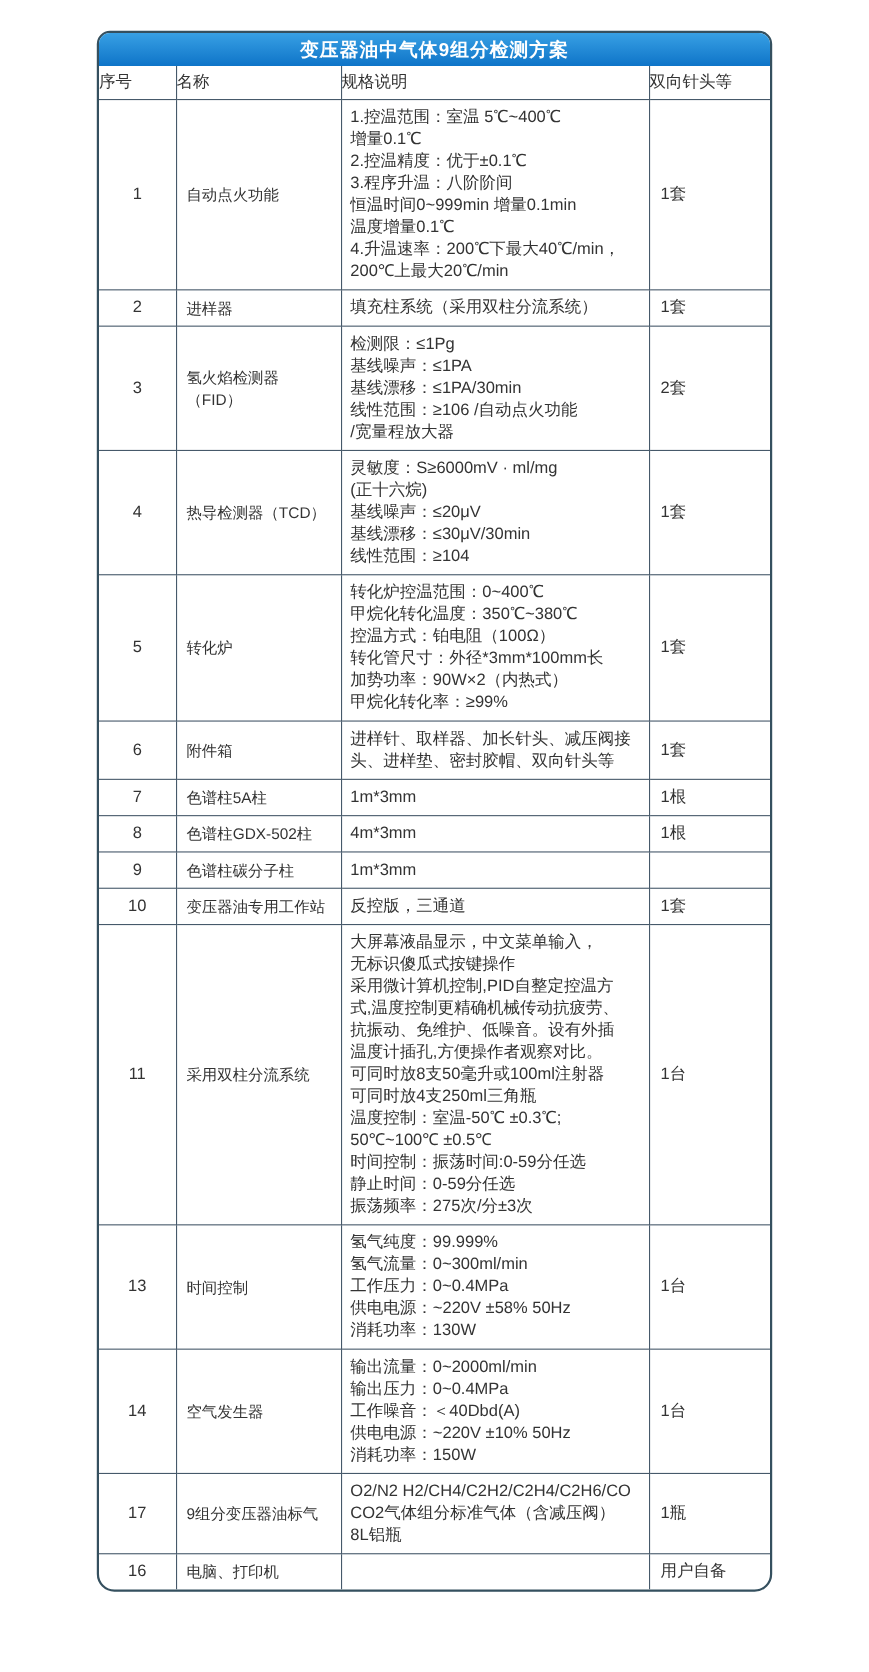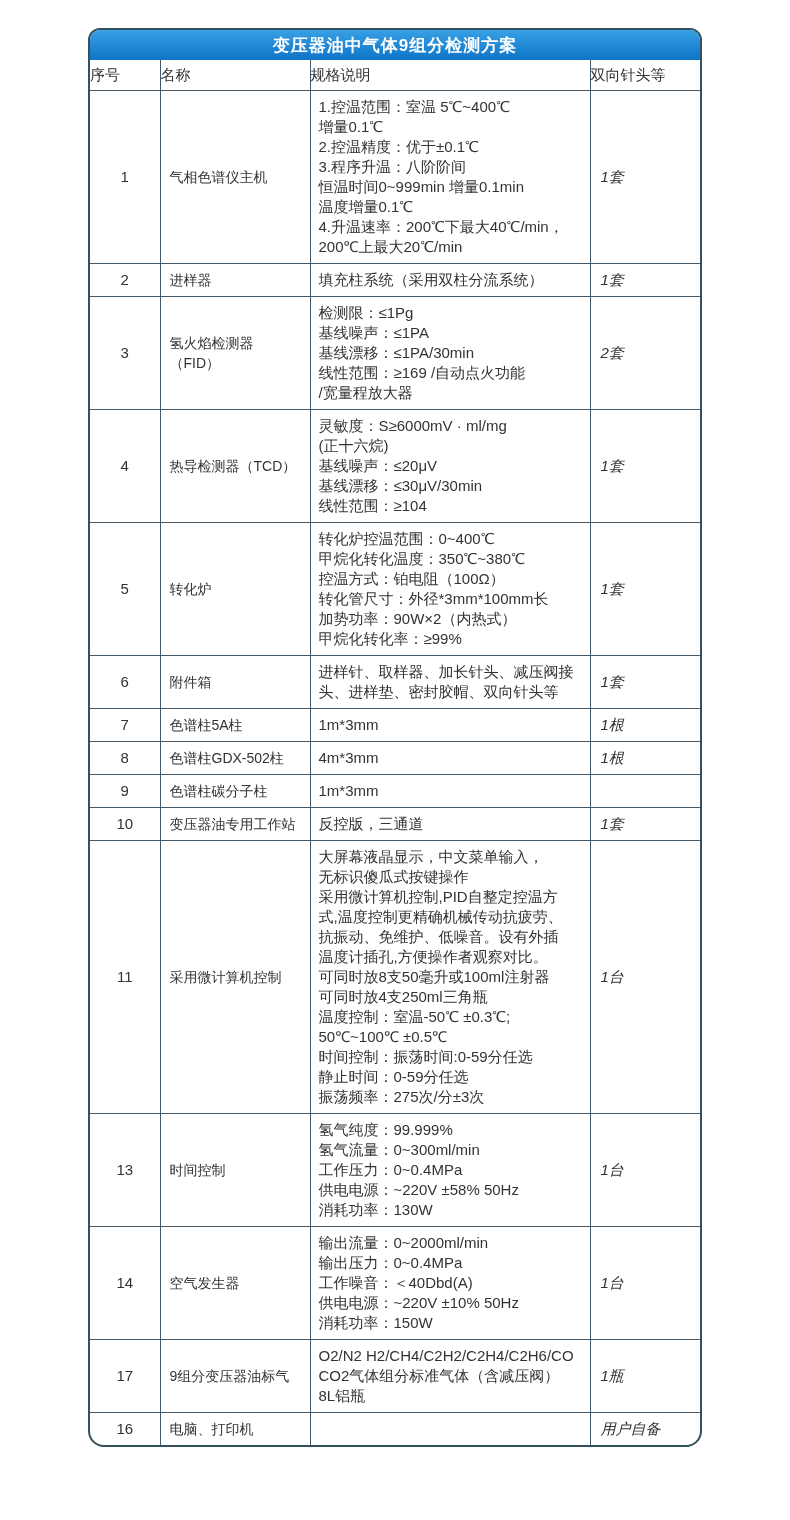--- a/index.html
+++ b/index.html
@@ -46,21 +46,21 @@
     vertical-align: middle;
     text-align: left;
     font-weight: normal;
     line-height: 20px;
     word-break: break-word;
   }
   th { padding: 5px 0; margin-top: 24px; }
   td.no-cell { text-align: center; }
   td.name-cell { font-size: 14px; padding-left: 9px; }
   td.spec-cell { white-space: pre-line; }
-  td.qty-cell { padding-left: 10px; font-style: italic; }
+  td.qty-cell { padding-left: 10px; }
 </style>
 </head>
 <body>
 
 <div class="panel">
   <div class="title-bar">
     <span>变压器油中气体9组分检测方案</span>
   </div>
   <table class="spec">
     <colgroup>
@@ -73,21 +73,21 @@
       <tr>
         <th>序号</th>
         <th>名称</th>
         <th>规格说明</th>
         <th>双向针头等</th>
       </tr>
     </thead>
     <tbody>
         <tr>
     <td class="no-cell">1</td>
-    <td class="name-cell">气相色谱仪主机</td>
+    <td class="name-cell">自动点火功能</td>
     <td class="spec-cell">1.控温范围：室温 5℃~400℃
 增量0.1℃
 2.控温精度：优于±0.1℃
 3.程序升温：八阶阶间
 恒温时间0~999min 增量0.1min
 温度增量0.1℃
 4.升温速率：200℃下最大40℃/min，
 200℃上最大20℃/min</td>
     <td class="qty-cell">1套</td>
   </tr>
@@ -96,21 +96,21 @@
     <td class="name-cell">进样器</td>
     <td class="spec-cell">填充柱系统（采用双柱分流系统）</td>
     <td class="qty-cell">1套</td>
   </tr>
         <tr>
     <td class="no-cell">3</td>
     <td class="name-cell">氢火焰检测器（FID）</td>
     <td class="spec-cell">检测限：≤1Pg
 基线噪声：≤1PA
 基线漂移：≤1PA/30min
-线性范围：≥169 /自动点火功能
+线性范围：≥106 /自动点火功能
 /宽量程放大器</td>
     <td class="qty-cell">2套</td>
   </tr>
         <tr>
     <td class="no-cell">4</td>
     <td class="name-cell">热导检测器（TCD）</td>
     <td class="spec-cell">灵敏度：S≥6000mV · ml/mg
 (正十六烷)
 基线噪声：≤20μV
 基线漂移：≤30μV/30min
@@ -154,21 +154,21 @@
     <td class="qty-cell"></td>
   </tr>
         <tr>
     <td class="no-cell">10</td>
     <td class="name-cell">变压器油专用工作站</td>
     <td class="spec-cell">反控版，三通道</td>
     <td class="qty-cell">1套</td>
   </tr>
         <tr>
     <td class="no-cell">11</td>
-    <td class="name-cell">采用微计算机控制</td>
+    <td class="name-cell">采用双柱分流系统</td>
     <td class="spec-cell">大屏幕液晶显示，中文菜单输入，
 无标识傻瓜式按键操作
 采用微计算机控制,PID自整定控温方
 式,温度控制更精确机械传动抗疲劳、
 抗振动、免维护、低噪音。设有外插
 温度计插孔,方便操作者观察对比。
 可同时放8支50毫升或100ml注射器
 可同时放4支250ml三角瓶
 温度控制：室温-50℃ ±0.3℃;
  50℃~100℃ ±0.5℃

